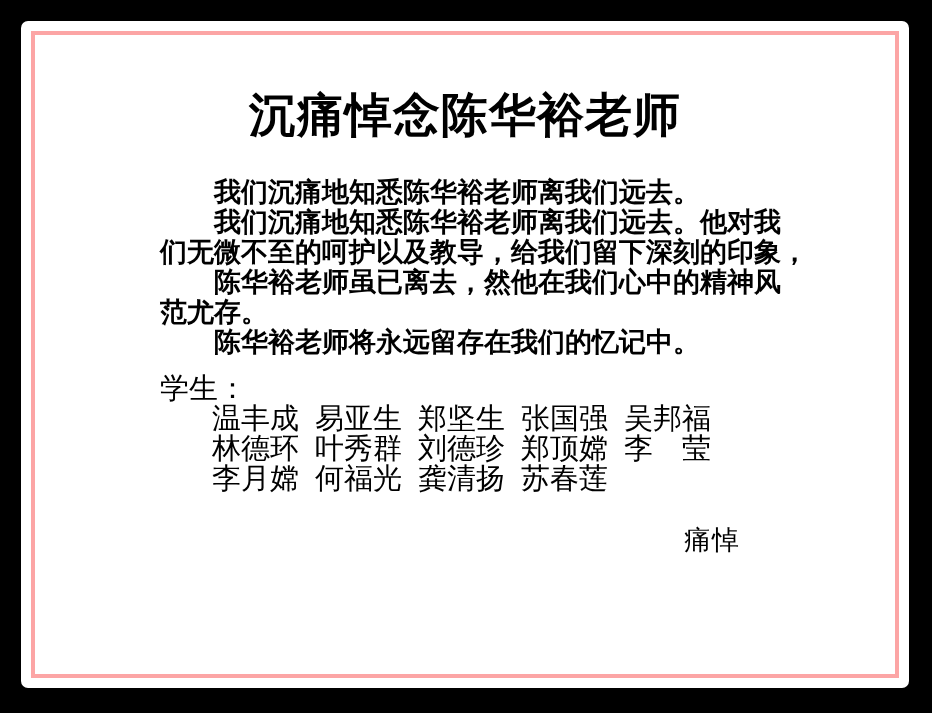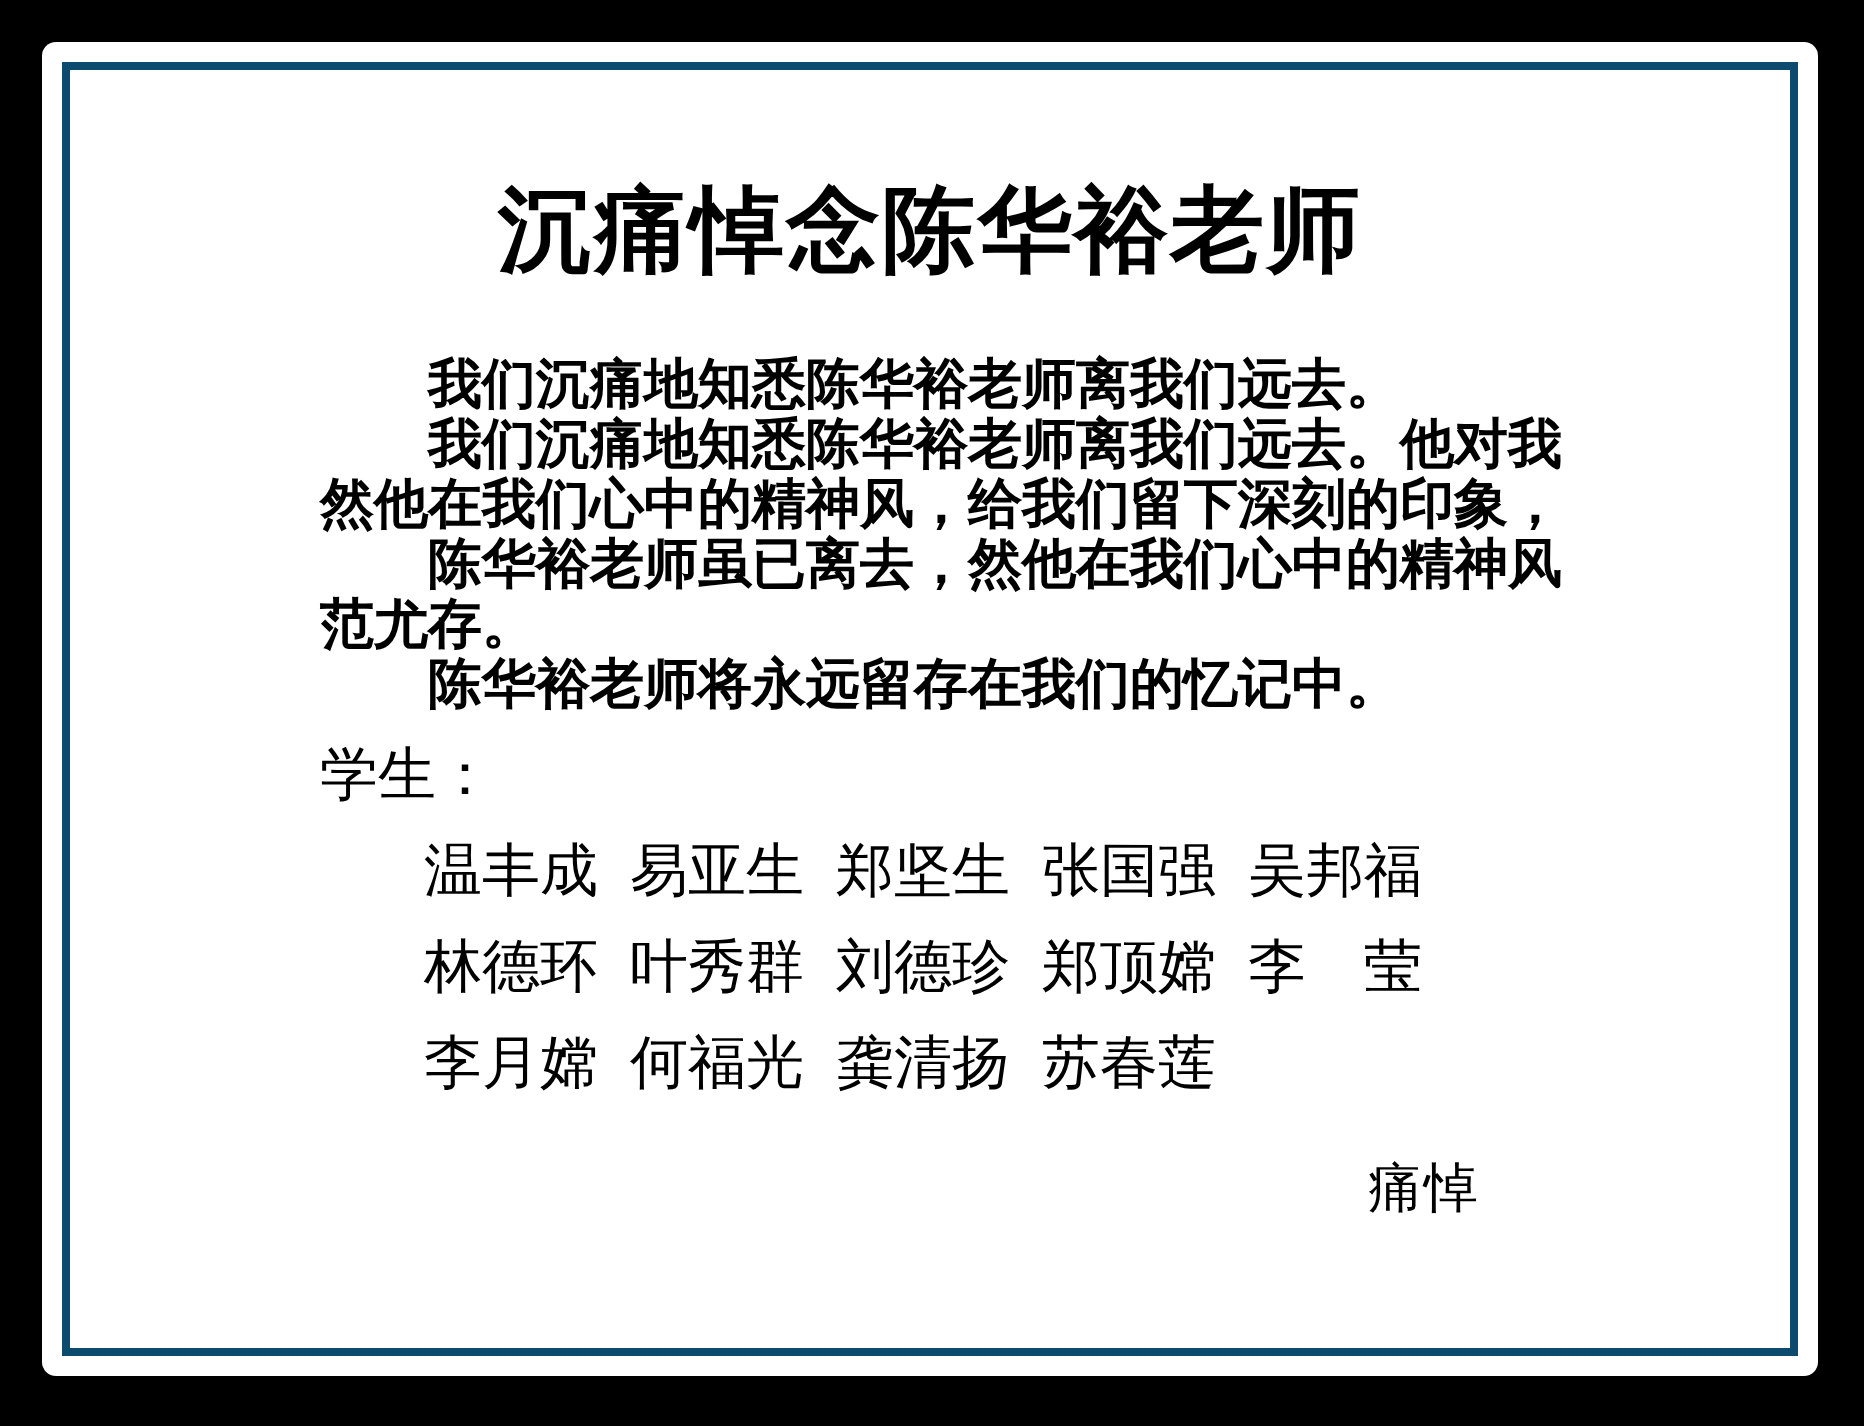--- a/index.html
+++ b/index.html
@@ -26,21 +26,21 @@
     height: 100%;
     background: #ffffff;
     border-radius: 7px;
     padding: 10px;
   }
   .frame-inner {
     box-sizing: border-box;
     width: 100%;
     height: 100%;
     background: #ffffff;
-    border: 4px solid #0c4a6e;
+    border: 4px solid #fca5a5;
     overflow: hidden;
   }
   .title {
     margin: 54px 0 0 0;
     text-align: center;
     font-size: 47px;
     line-height: 52px;
     font-weight: 700;
     letter-spacing: 1px;
   }
@@ -57,21 +57,20 @@
   .students {
     margin: 16px 0 0 125px;
     font-size: 29px;
     line-height: 30px;
   }
   .student-rows {
     margin-left: 52px;
   }
   .student-row {
     height: 30px;
-    margin-top: 18px;
   }
   .name-cell {
     display: inline-block;
     width: 103px;
     white-space: pre;
   }
   .student-row .name-cell:last-child {
     width: auto;
   }
   .closing {
@@ -87,21 +86,21 @@
 
 <div class="frame-outer">
   <div class="frame-white">
     <div class="frame-inner">
 
       <h1 class="title">沉痛悼念陈华裕老师</h1>
 
       <div class="body-text">
         <div class="line">　　我们沉痛地知悉陈华裕老师离我们远去。</div>
         <div class="line">　　我们沉痛地知悉陈华裕老师离我们远去。他对我</div>
-        <div class="line">然他在我们心中的精神风，给我们留下深刻的印象，</div>
+        <div class="line">们无微不至的呵护以及教导，给我们留下深刻的印象，</div>
         <div class="line">　　陈华裕老师虽已离去，然他在我们心中的精神风</div>
         <div class="line">范尤存。</div>
         <div class="line">　　陈华裕老师将永远留存在我们的忆记中。</div>
       </div>
 
       <div class="students">
         <div class="students-label">学生：</div>
         <div class="student-rows">
           <div class="student-row">
             <span class="name-cell">温丰成</span><span class="name-cell">易亚生</span><span class="name-cell">郑坚生</span><span class="name-cell">张国强</span><span class="name-cell">吴邦福</span>

